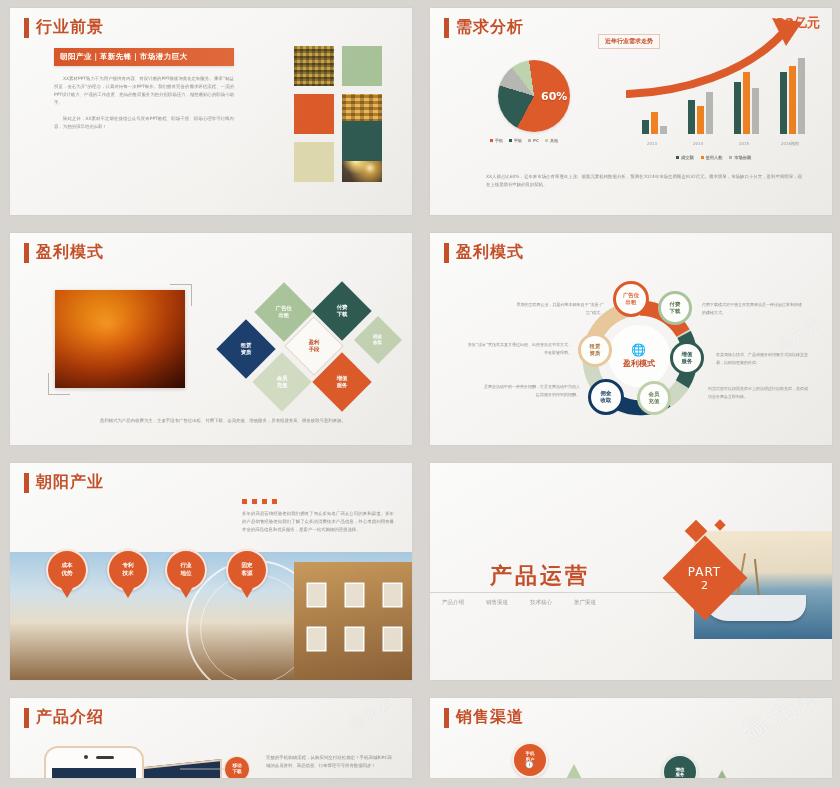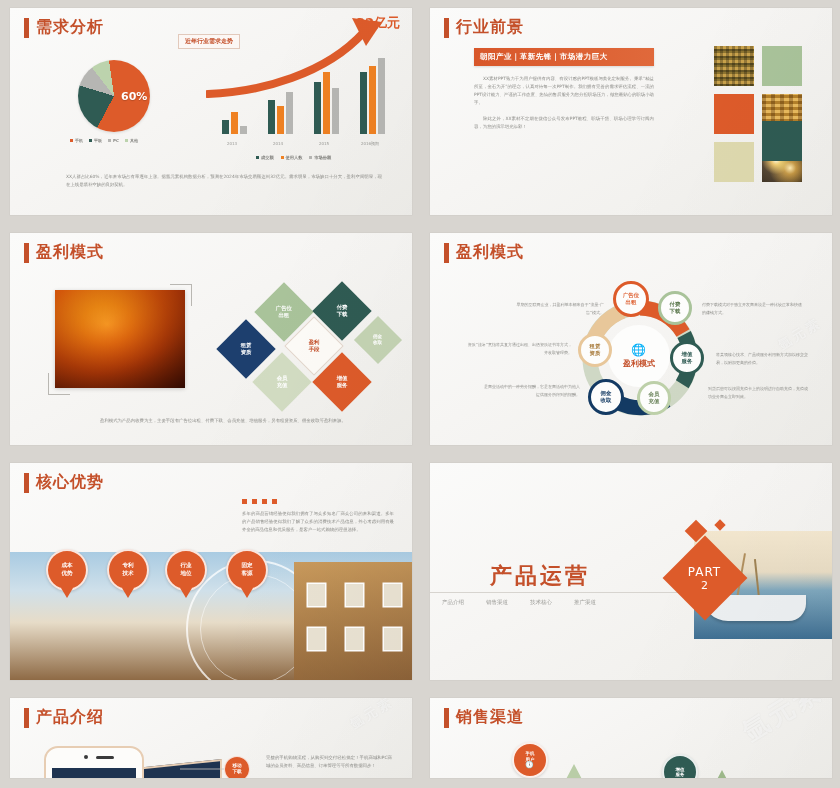--- a/index.html
+++ b/index.html
@@ -306,20 +306,45 @@
     transform: rotate(-32deg);
     letter-spacing: 3px;
     text-shadow: 0 0 2px rgba(0,0,0,.07);
   }
   .wm-small{ font-size:13px; }
 </style>
 </head>
 <body>
 
 <div class="grid">
+
+  <div class="slide">
+    <div class="slide-inner">
+      <div class="sec-title">
+        <div class="bar"></div>
+        <div class="txt">行业前景</div>
+      </div>
+
+      <div class="s1-left">
+        <div class="s1-banner">朝阳产业｜革新先锋｜市场潜力巨大</div>
+        <div class="body-text s1-para">XX素材PPT致力于为用户提供有内容、有设计感的PPT模板与美化定制服务。秉承“精益所至，金石为开”的理念，认真对待每一次PPT制作。我们拥有完善的需求评估流程、一流的PPT设计能力、严谨的工作态度、热情的售后服务为您分担职场压力，做您最贴心的职场小助手。</div>
+        <div class="body-text s1-para2">除此之外，XX素材不定期在微信公众号发布PPT教程、职场干货、职场心理学等订阅内容，为您的演示增光添彩！</div>
+      </div>
+
+      <div class="s1-grid">
+        <div class="sq gold-pat"></div>
+        <div class="sq green"></div>
+        <div class="sq orange"></div>
+        <div class="sq gold-pat2"></div>
+        <div class="sq cream"></div>
+        <div class="sq photo"></div>
+      </div>
+      <div class="sq teal" style="position:absolute;right:30px;bottom:54px;"></div>
+    </div>
+  </div>
 
   <div class="slide">
     <div class="slide-inner">
       <div class="sec-title">
         <div class="bar"></div>
         <div class="txt">需求分析</div>
       </div>
 
       <div class="s2-chart-title">近年行业需求走势</div>
       <div class="big-value">32亿元</div>
@@ -398,45 +423,20 @@
       </div>
 
       <div class="body-text s2-foot">XX人群占比60%，近年来市场占有率逐年上涨。据氩元素机构数据分析，预测在2024年市场交易额达到32亿元。需求明显，市场缺口十分大，盈利空间明显，现在上线是填补空缺的良好契机。</div>
     </div>
   </div>
 
   <div class="slide">
     <div class="slide-inner">
       <div class="sec-title">
         <div class="bar"></div>
-        <div class="txt">行业前景</div>
-      </div>
-
-      <div class="s1-left">
-        <div class="s1-banner">朝阳产业｜革新先锋｜市场潜力巨大</div>
-        <div class="body-text s1-para">XX素材PPT致力于为用户提供有内容、有设计感的PPT模板与美化定制服务。秉承“精益所至，金石为开”的理念，认真对待每一次PPT制作。我们拥有完善的需求评估流程、一流的PPT设计能力、严谨的工作态度、热情的售后服务为您分担职场压力，做您最贴心的职场小助手。</div>
-        <div class="body-text s1-para2">除此之外，XX素材不定期在微信公众号发布PPT教程、职场干货、职场心理学等订阅内容，为您的演示增光添彩！</div>
-      </div>
-
-      <div class="s1-grid">
-        <div class="sq gold-pat"></div>
-        <div class="sq green"></div>
-        <div class="sq orange"></div>
-        <div class="sq gold-pat2"></div>
-        <div class="sq cream"></div>
-        <div class="sq photo"></div>
-      </div>
-      <div class="sq teal" style="position:absolute;right:30px;bottom:54px;"></div>
-    </div>
-  </div>
-
-  <div class="slide">
-    <div class="slide-inner">
-      <div class="sec-title">
-        <div class="bar"></div>
         <div class="txt">盈利模式</div>
       </div>
 
       <div class="photo-frame-tr"></div>
       <div class="photo-frame-bl"></div>
       <div class="money-photo"></div>
 
       <div class="dia" style="left:215px;top:95px;background:#1d3f6e;">
         <span>租赁
 资质</span>
@@ -535,21 +535,21 @@
           <div class="bldg-win" style="left:52px;top:22px"></div>
           <div class="bldg-win" style="left:90px;top:22px"></div>
           <div class="bldg-win" style="left:14px;top:66px"></div>
           <div class="bldg-win" style="left:52px;top:66px"></div>
           <div class="bldg-win" style="left:90px;top:66px"></div>
         </div>
       </div>
 
       <div class="sec-title">
         <div class="bar"></div>
-        <div class="txt">核心优势</div>
+        <div class="txt">朝阳产业</div>
       </div>
 
       <div class="pin" style="left:36px;top:86px;">
         <span>成本
 优势</span>
       </div>
       <div class="pin" style="left:97px;top:86px;">
         <span>专利
 技术</span>
       </div>

